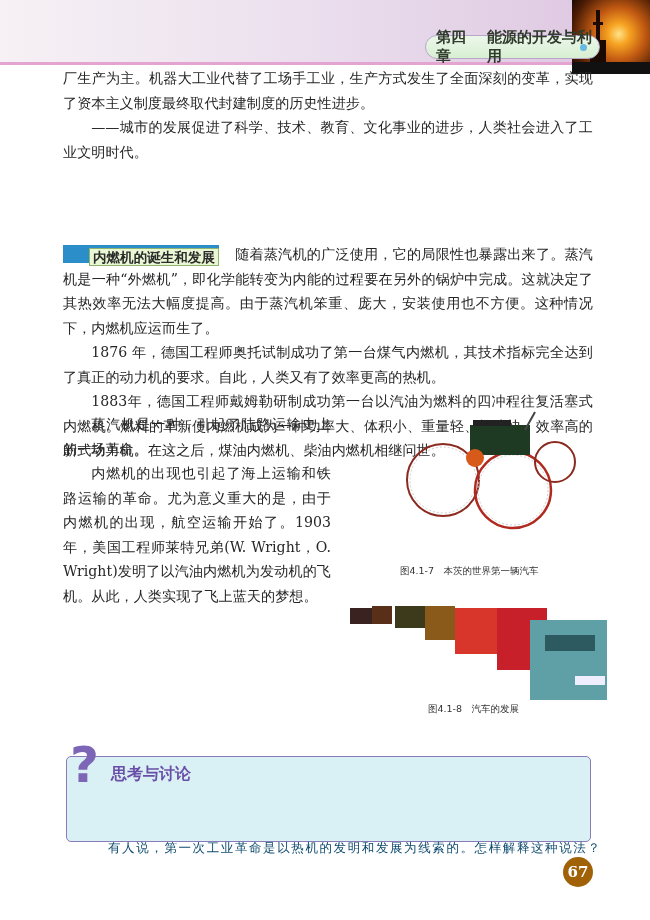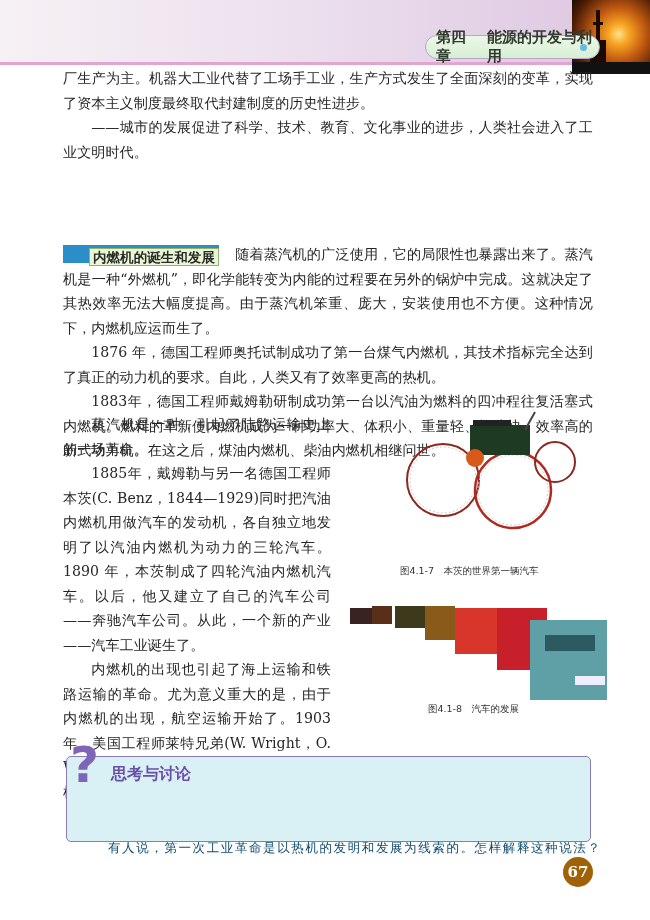--- a/index.html
+++ b/index.html
@@ -118,21 +118,20 @@
 </div>
 
 <div class="text block2">
   <p class="p"><span class="section-tag"><span class="bar"></span><span class="label">内燃机的诞生和发展</span></span><span>随着蒸汽机的广泛使用，它的局限性也暴露出来了。蒸汽机是一种“外燃机”，即化学能转变为内能的过程要在另外的锅炉中完成。这就决定了其热效率无法大幅度提高。由于蒸汽机笨重、庞大，安装使用也不方便。这种情况下，内燃机应运而生了。</span></p>
   <p class="p indent">1876 年，德国工程师奥托试制成功了第一台煤气内燃机，其技术指标完全达到了真正的动力机的要求。自此，人类又有了效率更高的热机。</p>
   <p class="p indent">1883年，德国工程师戴姆勒研制成功第一台以汽油为燃料的四冲程往复活塞式内燃机。燃料的革新使内燃机成为一种功率大、体积小、重量轻、转速快、效率高的新式动力机。在这之后，煤油内燃机、柴油内燃机相继问世。</p>
 </div>
 
 <div class="text left-col">
   <p class="p indent">蒸汽机是一种，引起了陆路运输史上的一场革命。</p>
-  <p class="p indent">1885年，戴姆勒与另一名德国工程师本茨(C. Benz，1844—1929)同时把汽油内燃机用做汽车的发动机，各自独立地发明了以汽油内燃机为动力的三轮汽车。1890 年，本茨制成了四轮汽油内燃机汽车。以后，他又建立了自己的汽车公司——奔驰汽车公司。从此，一个新的产业——汽车工业诞生了。</p>
   <p class="p indent">内燃机的出现也引起了海上运输和铁路运输的革命。尤为意义重大的是，由于内燃机的出现，航空运输开始了。1903 年，美国工程师莱特兄弟(W. Wright，O. Wright)发明了以汽油内燃机为发动机的飞机。从此，人类实现了飞上蓝天的梦想。</p>
 </div>
 
 <svg class="fig1" viewBox="0 0 200 120">
   <circle cx="48" cy="70" r="36" fill="none" stroke="#8a2a20" stroke-width="2"></circle>
   <circle cx="48" cy="70" r="33" fill="none" stroke="#ccc" stroke-width="1" stroke-dasharray="2 2"></circle>
   <circle cx="118" cy="80" r="38" fill="none" stroke="#b02a20" stroke-width="2.5"></circle>
   <circle cx="118" cy="80" r="35" fill="none" stroke="#ccc" stroke-width="1" stroke-dasharray="2 2"></circle>
   <circle cx="160" cy="52" r="20" fill="none" stroke="#8a2a20" stroke-width="2"></circle>
   <rect x="75" y="15" width="60" height="30" fill="#1f3a22"></rect>

